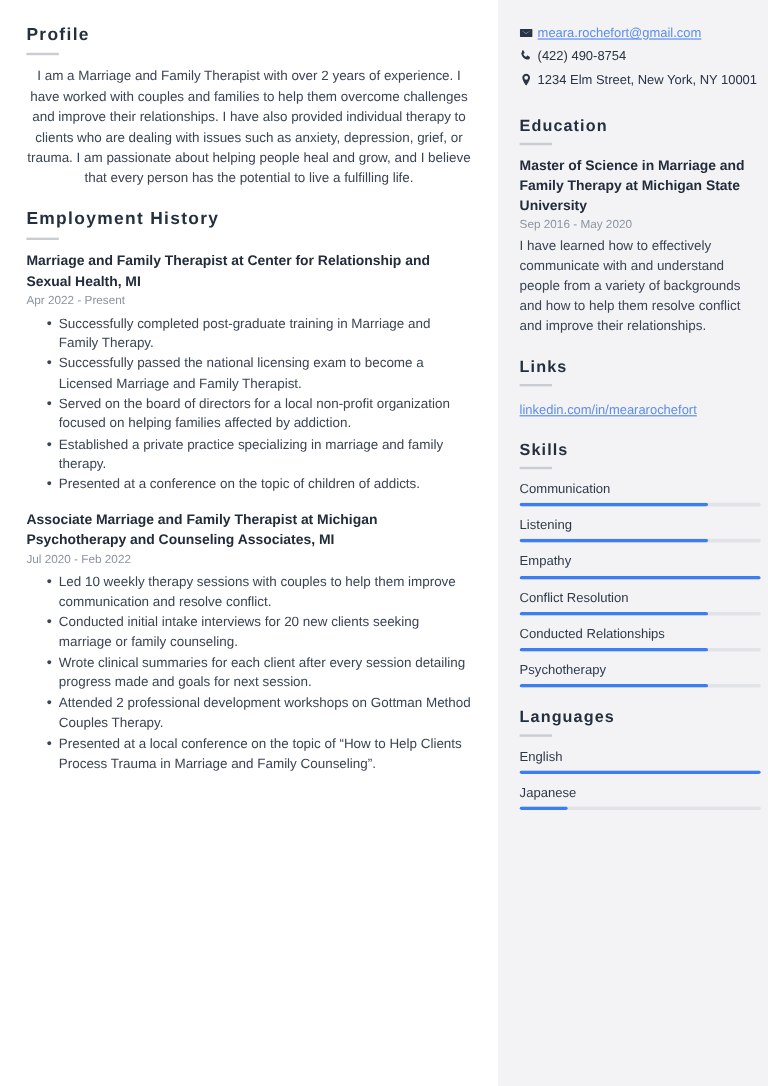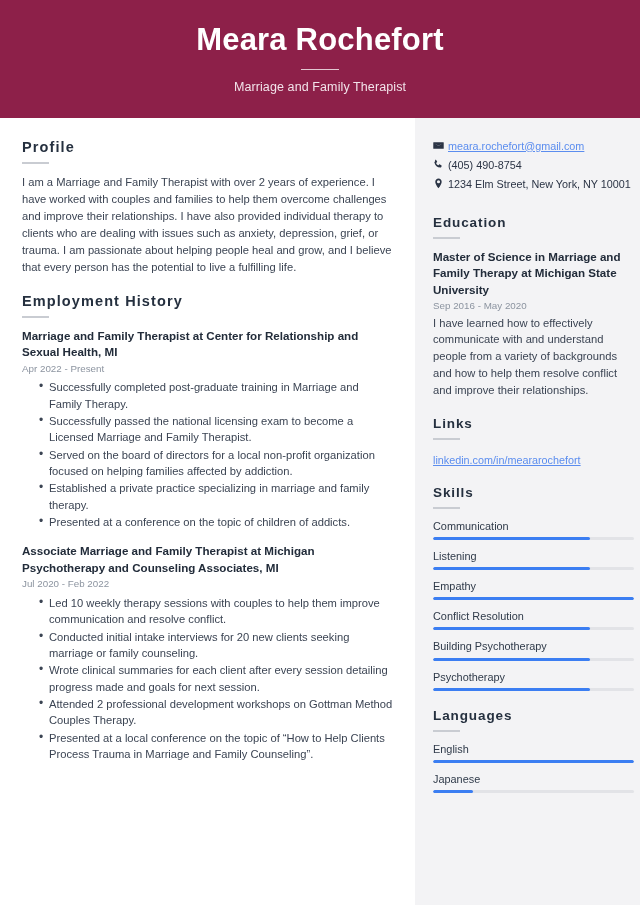--- a/index.html
+++ b/index.html
@@ -96,20 +96,21 @@
     background: #c9ccd2;
     margin: 0 0 10px 0;
   }
 
   
   .para {
     font-size: 11.2px;
     line-height: 1.52;
     color: #3b4453;
     margin: 0;
+    text-align: center;
   }
 
   .entry { margin-bottom: 13px; }
   .entry:last-child { margin-bottom: 0; }
 
   .entry-title {
     font-size: 11.6px;
     font-weight: bold;
     line-height: 1.42;
     color: #222c3a;
@@ -200,25 +201,20 @@
     background: #3b7ef2;
     border-radius: 2px;
   }
   .side-links { margin-bottom: 4px; }
 </style>
 </head>
 <body>
 
 <div class="resume">
 
-  <div class="header">
-    <div class="header-name">Meara Rochefort</div>
-    <div class="header-rule"></div>
-    <div class="header-title">Marriage and Family Therapist</div>
-  </div>
 
   <div class="columns">
 
     <div class="col-main">
 
       <div class="sec">
         <div class="sec-heading">Profile</div>
         <div class="sec-rule"></div>
         <p class="para">I am a Marriage and Family Therapist with over 2 years of experience. I have worked with couples and families to help them overcome challenges and improve their relationships. I have also provided individual therapy to clients who are dealing with issues such as anxiety, depression, grief, or trauma. I am passionate about helping people heal and grow, and I believe that every person has the potential to live a fulfilling life.</p>
       </div>
@@ -265,21 +261,21 @@
               </svg>
           </span>
           <span class="contact-text"><a class="link" href="#">meara.rochefort@gmail.com</a></span>
         </div>
         <div class="contact-row">
           <span class="contact-icon">
             <svg width="11" height="11" viewBox="0 0 16 16" fill="#2b3445">
                 <path d="M3.3 1.2c.5-.2 1 0 1.3.4l1.3 2c.3.4.2 1-.2 1.3l-.9.7c-.2.2-.3.4-.2.6.5 1.3 1.6 2.4 2.9 3 .2.1.5 0 .6-.2l.7-.9c.3-.4.9-.5 1.3-.2l2 1.3c.4.3.6.8.4 1.3l-.5 1.2c-.2.5-.7.8-1.2.8C5.9 12.5 3.5 10.1 2 5.2c-.1-.5.2-1 .7-1.2l.6-2.8z"></path>
               </svg>
           </span>
-          <span class="contact-text">(405) 490-8754</span>
+          <span class="contact-text">(422) 490-8754</span>
         </div>
         <div class="contact-row">
           <span class="contact-icon">
             <svg width="11" height="11" viewBox="0 0 16 16" fill="#2b3445">
                 <path d="M8 .8c-2.6 0-4.7 2.1-4.7 4.7 0 3.4 4.1 9 4.3 9.2.1.2.5.2.7 0 .2-.2 4.3-5.8 4.3-9.2C12.7 2.9 10.6.8 8 .8zm0 7a2.3 2.3 0 1 1 0-4.6 2.3 2.3 0 0 1 0 4.6z"></path>
               </svg>
           </span>
           <span class="contact-text">1234 Elm Street, New York, NY 10001</span>
         </div>
       </div>
@@ -324,21 +320,21 @@
               <div class="bar-fill" style="width: 100%;"></div>
             </div>
         </div>
         <div class="bar-item">
           <div class="bar-label">Conflict Resolution</div>
           <div class="bar-track">
               <div class="bar-fill" style="width: 78%;"></div>
             </div>
         </div>
         <div class="bar-item">
-          <div class="bar-label">Building Psychotherapy</div>
+          <div class="bar-label">Conducted Relationships</div>
           <div class="bar-track">
               <div class="bar-fill" style="width: 78%;"></div>
             </div>
         </div>
         <div class="bar-item">
           <div class="bar-label">Psychotherapy</div>
           <div class="bar-track">
               <div class="bar-fill" style="width: 78%;"></div>
             </div>
         </div>

